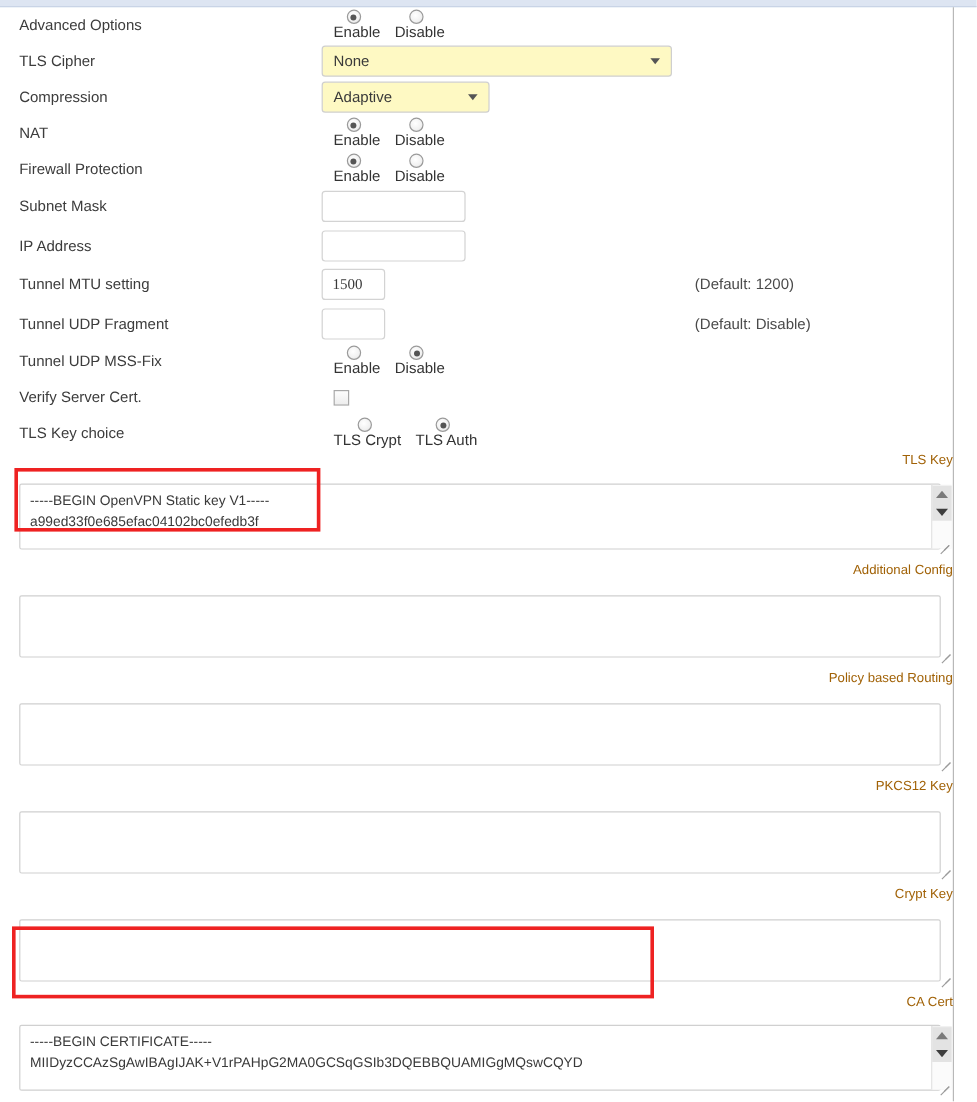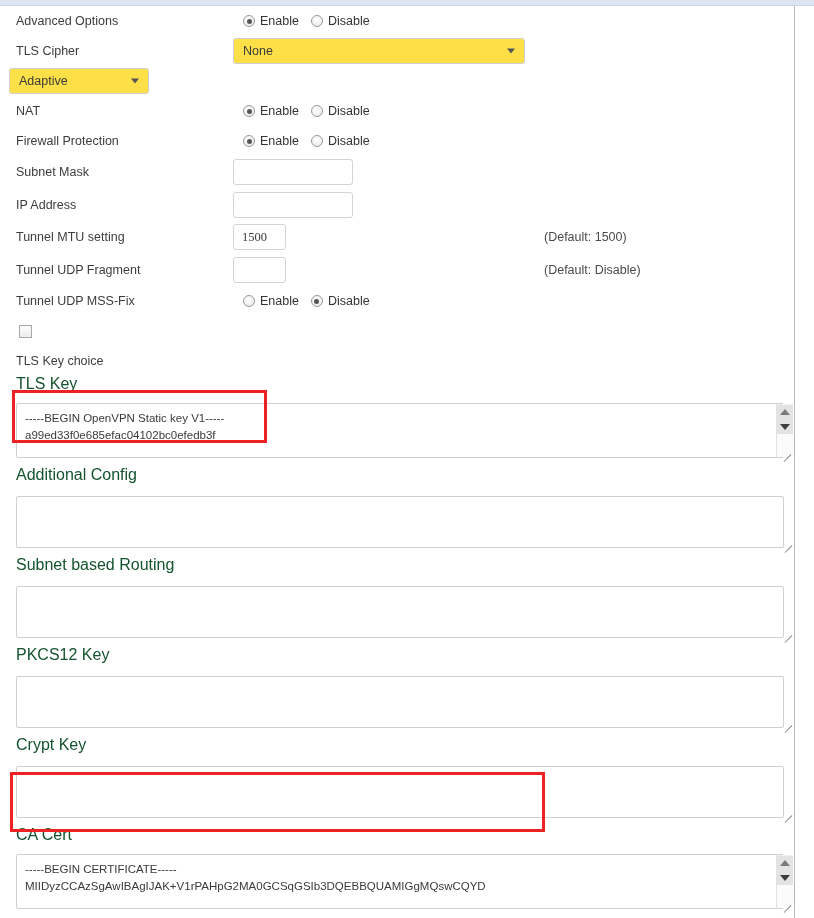--- a/index.html
+++ b/index.html
@@ -44,20 +44,21 @@
     position: absolute;
     left: 0;
     top: 6px;
     width: 794px;
   }
   .row {
     position: relative;
     display: flex;
     align-items: center;
     min-height: 30px;
+    gap: 35px;
   }
   .label {
     width: 224px;
     padding-left: 16px;
     box-sizing: border-box;
     font-size: 12.5px;
     color: #3c3c3c;
     line-height: 16px;
     white-space: nowrap;
   }
@@ -69,20 +70,21 @@
 
   
   .radio-group { display: flex; align-items: center; }
   .radio-opt {
     display: inline-flex;
     align-items: center;
     margin-right: 12px;
     font-size: 12.5px;
     color: #333;
     cursor: pointer;
+    flex-direction: column;
   }
   .radio {
     width: 12px; height: 12px;
     border-radius: 50%;
     border: 1px solid #9a9a9a;
     background: radial-gradient(circle at 42% 38%, #ffffff 0%, #f1f1f1 60%, #dcdcdc 100%);
     box-sizing: border-box;
     position: relative;
     margin-right: 5px;
     flex: none;
@@ -104,21 +106,21 @@
     box-sizing: border-box;
     cursor: pointer;
   }
 
   
   .select {
     position: relative;
     height: 26px;
     border: 1px solid #cfcfcf;
     border-radius: 3px;
-    background: #fde047;
+    background: #fef9c3;
     box-sizing: border-box;
     display: flex;
     align-items: center;
     font-size: 12.5px;
     color: #3a3a3a;
     padding-left: 9px;
     cursor: pointer;
   }
   .select .caret {
     position: absolute;
@@ -150,23 +152,24 @@
   .input-small { width: 53px; font-family: Liberation Serif, serif; }
   .hint {
     font-size: 12.5px;
     color: #4a4a4a;
     margin-left: 0;
   }
 
   
   .block-label {
     padding-left: 16px;
-    font-size: 16px;
-    color: #14532d;
+    font-size: 11px;
+    color: #a16207;
     line-height: 16px;
+    text-align: right;
   }
   .ta-wrap {
     position: relative;
     margin: 5px 0 0 16px;
   }
   .textarea {
     width: 768px;
     box-sizing: border-box;
     border: 1px solid #d0d0d0;
     border-radius: 2px;
@@ -286,20 +289,21 @@
       <div class="label">TLS Cipher</div>
       <div class="control">
         <div class="select select-wide" style="margin-left:9px">
           <span>None</span>
           <span class="caret"></span>
         </div>
       </div>
     </div>
 
     <div class="row" style="height:30px">
+      <div class="label">Compression</div>
       <div class="control">
         <div class="select select-narrow" style="margin-left:9px">
           <span>Adaptive</span>
           <span class="caret"></span>
         </div>
       </div>
     </div>
 
     <div class="row" style="height:30px">
       <div class="label">NAT</div>
@@ -344,21 +348,21 @@
       <div class="label">IP Address</div>
       <div class="control">
         <input class="text-input input-wide" style="margin-left: 9px;" type="text" value="">
       </div>
     </div>
 
     <div class="row" style="height:32px">
       <div class="label">Tunnel MTU setting</div>
       <div class="control">
         <input class="text-input input-small" style="margin-left: 9px;" type="text" value="1500">
-        <span class="hint" style="margin-left:258px">(Default: 1500)</span>
+        <span class="hint" style="margin-left:258px">(Default: 1200)</span>
       </div>
     </div>
 
     <div class="row" style="height:33px">
       <div class="label">Tunnel UDP Fragment</div>
       <div class="control">
         <input class="text-input input-small" style="margin-left: 9px;" type="text" value="">
         <span class="hint" style="margin-left:258px">(Default: Disable)</span>
       </div>
     </div>
@@ -373,27 +377,40 @@
           </span>
           <span class="radio-opt">
             <span class="radio checked"></span>
             <span>Disable</span>
           </span>
         </div>
       </div>
     </div>
 
     <div class="row" style="height:29px">
+      <div class="label">Verify Server Cert.</div>
       <div class="control">
         <span class="checkbox" style="margin-left:19px"></span>
       </div>
     </div>
 
     <div class="row" style="height:29px">
       <div class="label">TLS Key choice</div>
+      <div class="control">
+        <div class="radio-group" style="margin-left:19px">
+          <span class="radio-opt">
+            <span class="radio"></span>
+            <span>TLS Crypt</span>
+          </span>
+          <span class="radio-opt">
+            <span class="radio checked"></span>
+            <span>TLS Auth</span>
+          </span>
+        </div>
+      </div>
     </div>
 
     <div style="height:22px">
       <div class="block-label">TLS Key</div>
     </div>
     <div class="ta-wrap">
       <div class="textarea ta-h55">-----BEGIN OpenVPN Static key V1-----
 a99ed33f0e685efac04102bc0efedb3f</div>
       <div class="scrollbar" style="right:1px;top:1px;height:53px">
         <div class="sb-thumb"></div>
@@ -416,21 +433,21 @@
     </div>
     <div class="ta-wrap">
       <div class="textarea ta-h52"></div>
       <div class="grip">
         <i style="width:10px;top:10px"></i>
           <i style="width:6px;top:10px;right:0"></i>
       </div>
     </div>
 
     <div style="height:24px;margin-top:9px">
-      <div class="block-label">Subnet based Routing</div>
+      <div class="block-label">Policy based Routing</div>
     </div>
     <div class="ta-wrap">
       <div class="textarea ta-h52"></div>
       <div class="grip">
         <i style="width:10px;top:10px"></i>
           <i style="width:6px;top:10px;right:0"></i>
       </div>
     </div>
 
     <div style="height:24px;margin-top:9px">

